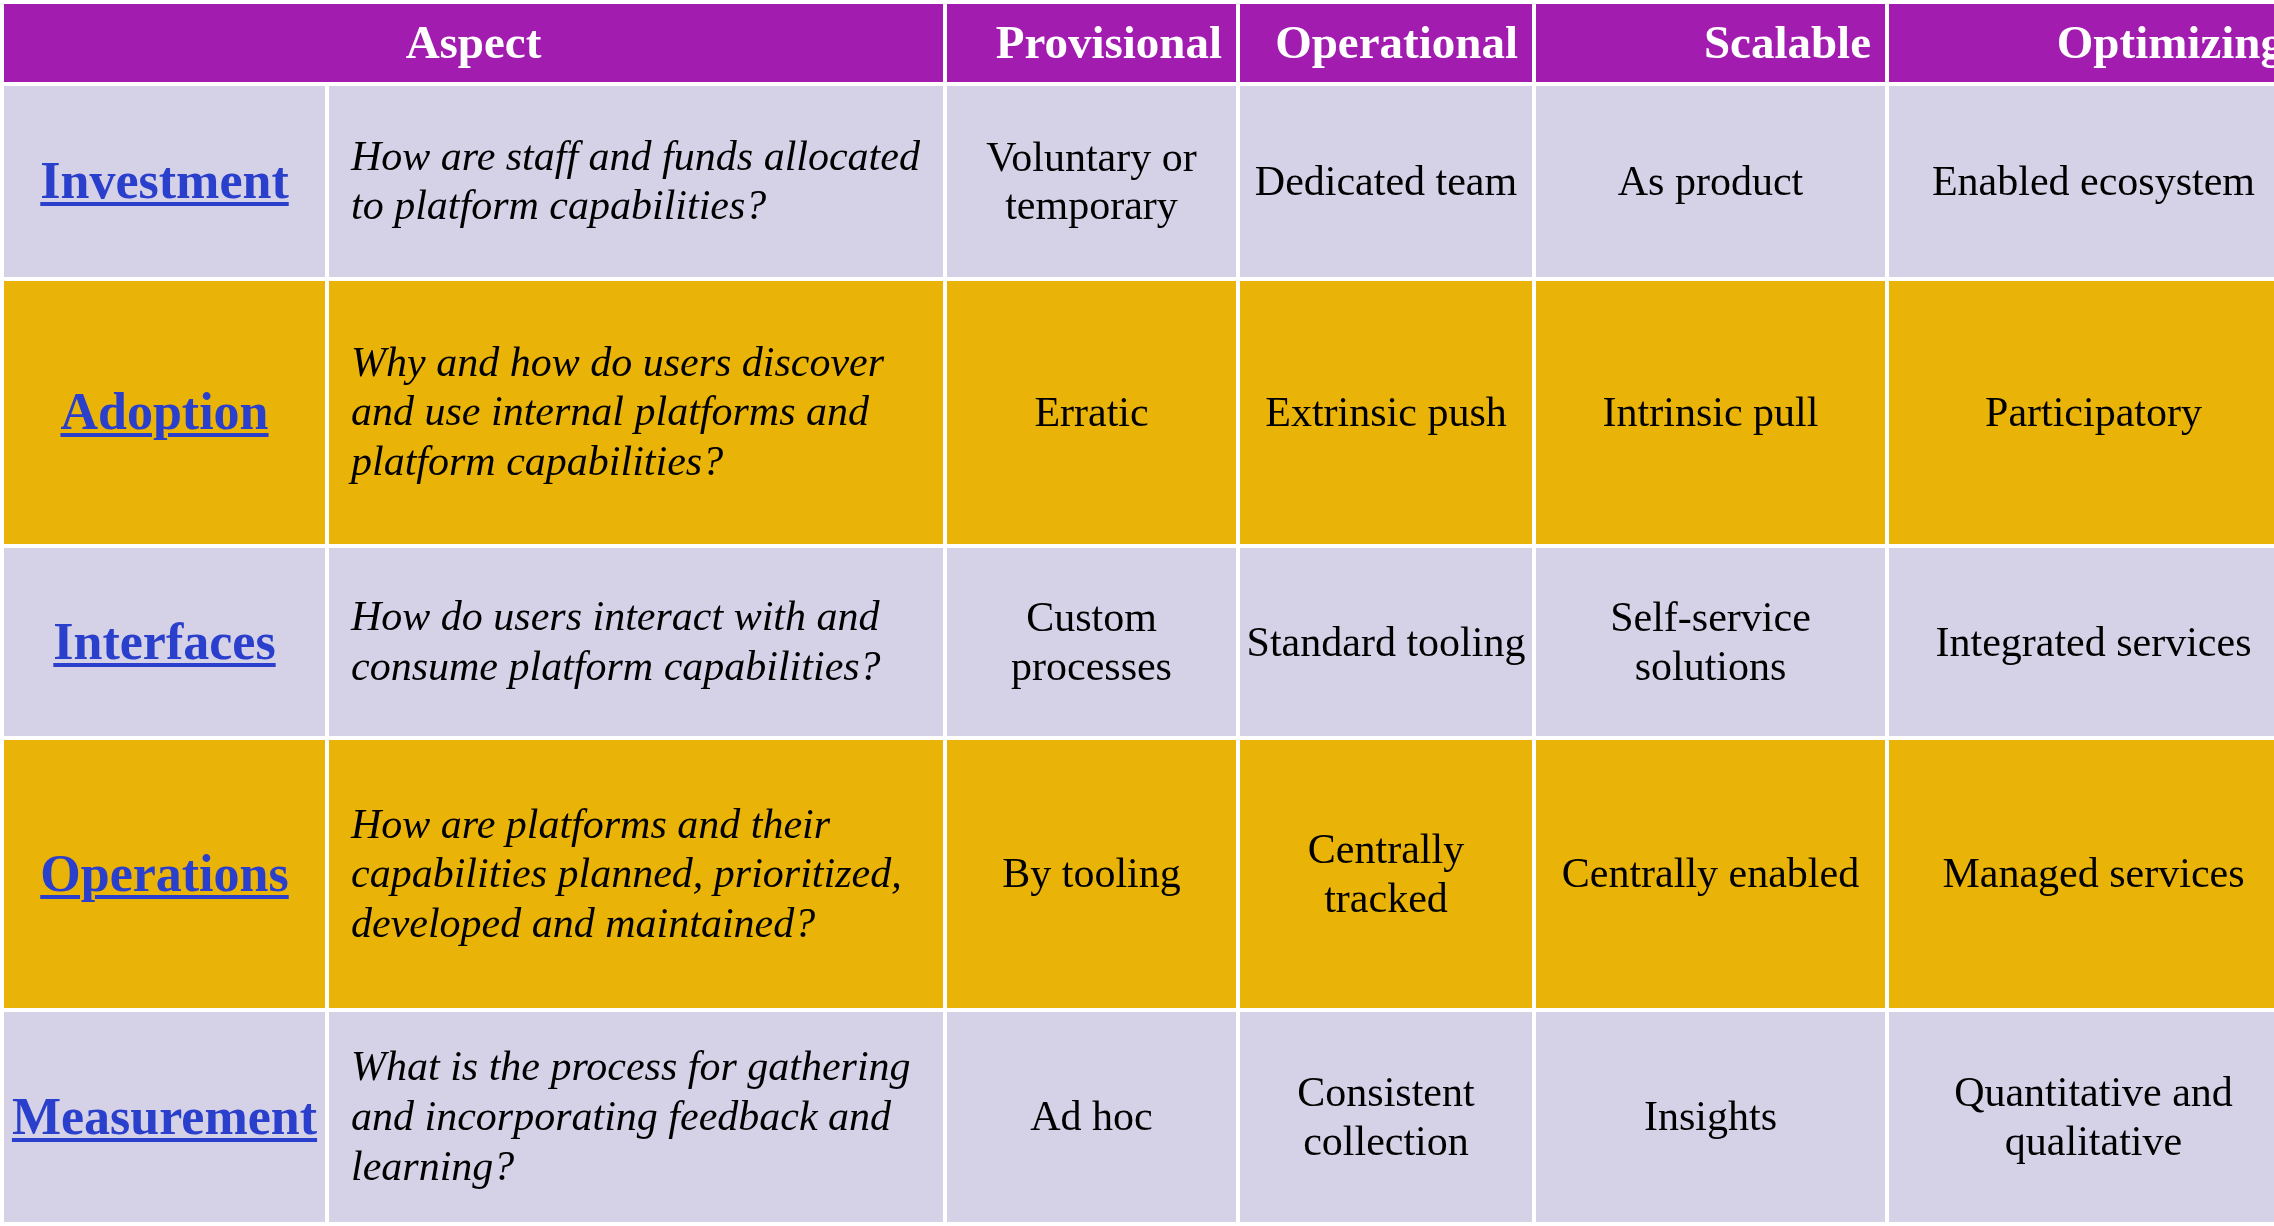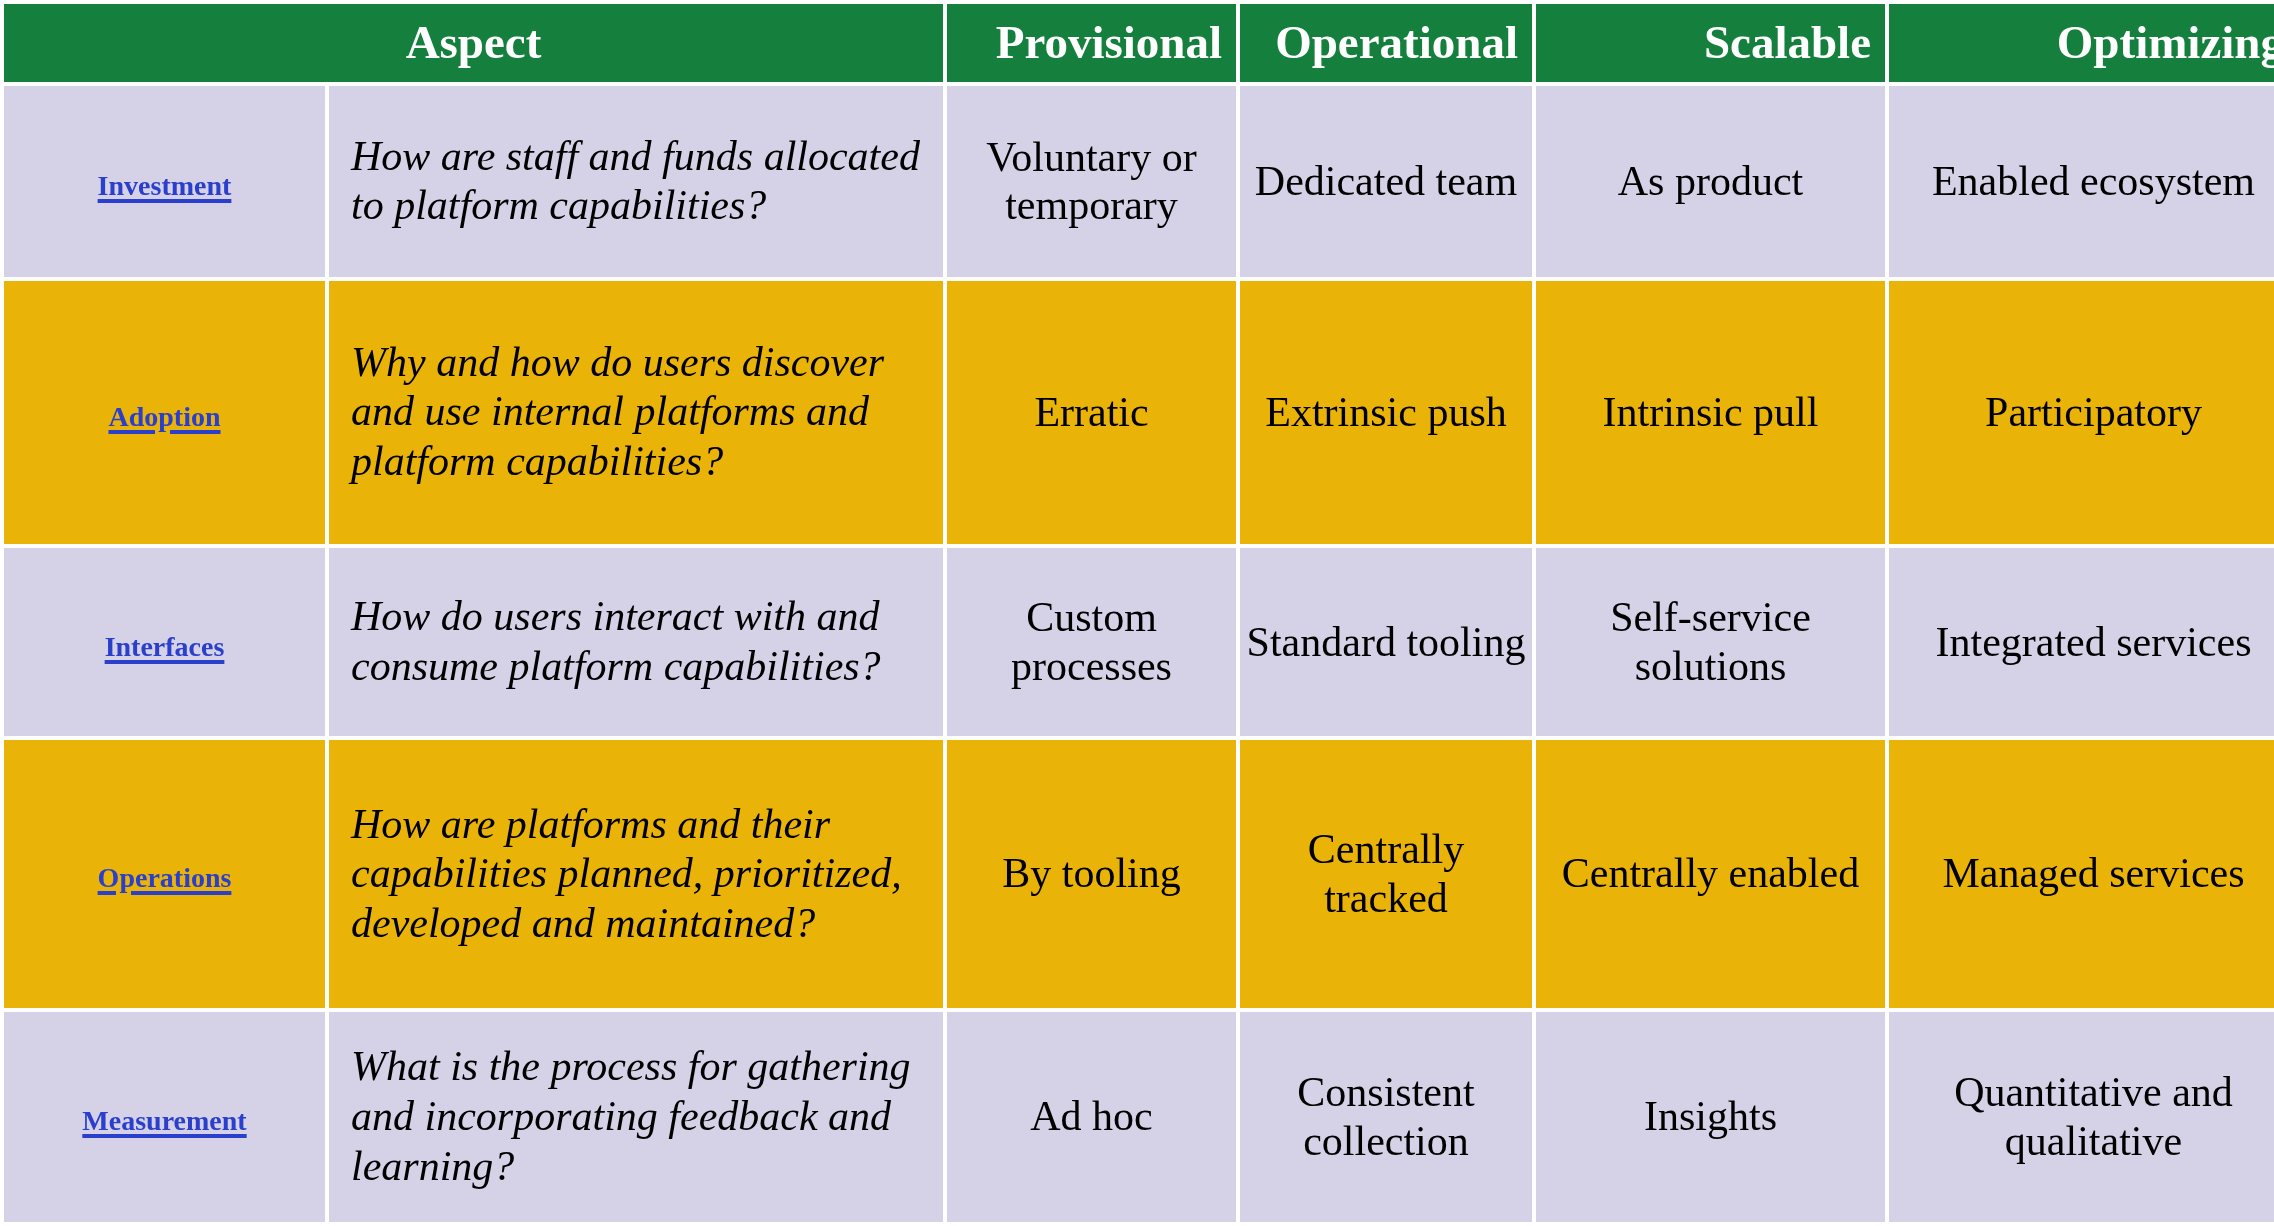--- a/index.html
+++ b/index.html
@@ -26,21 +26,21 @@
   
   col.c-label    { width: 321px; }
   col.c-question { width: 614px; }
   col.c-prov     { width: 289px; }
   col.c-oper     { width: 292px; }
   col.c-scal     { width: 349px; }
   col.c-opti     { width: 409px; }
 
   
   thead th {
-    background: #15803d;
+    background: #a21caf;
     color: #ffffff;
     font-weight: bold;
     font-size: 47px;
     line-height: 1.05;
     padding: 0 14px;
     height: 78px;
     vertical-align: middle;
     border: 0;
     white-space: nowrap;
   }
@@ -67,21 +67,21 @@
   td.cell-label {
     text-align: center;
     padding: 6px 4px;
   }
   td.cell-label .aspect-link {
     color: #2a3fcb;
     font-weight: bold;
     text-decoration: underline;
     text-underline-offset: 4px;
     text-decoration-thickness: 4px;
-    font-size: 28px;
+    font-size: 52px;
     cursor: pointer;
     white-space: nowrap;
   }
 
   td.cell-question {
     font-style: italic;
     text-align: left;
     padding-left: 22px;
     padding-right: 12px;
     line-height: 1.18;

